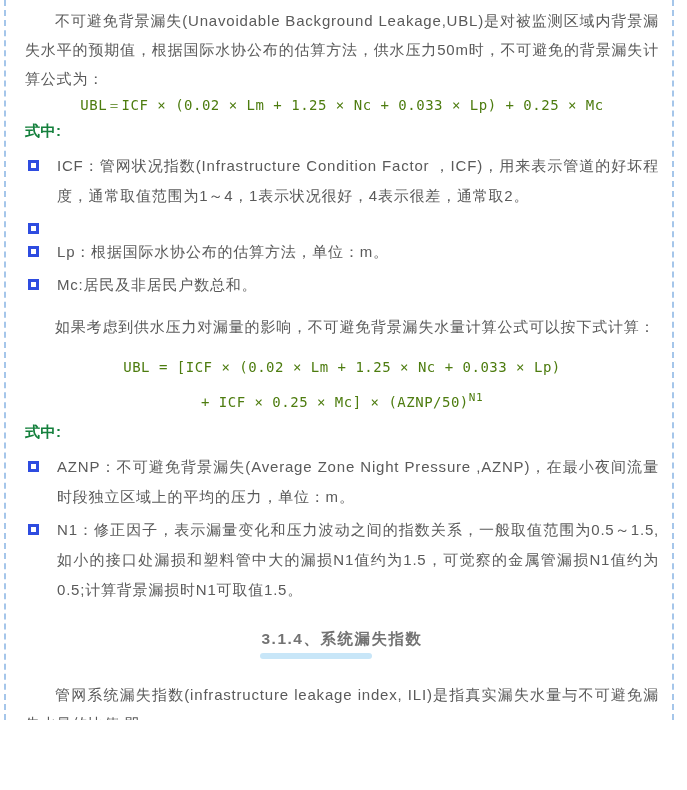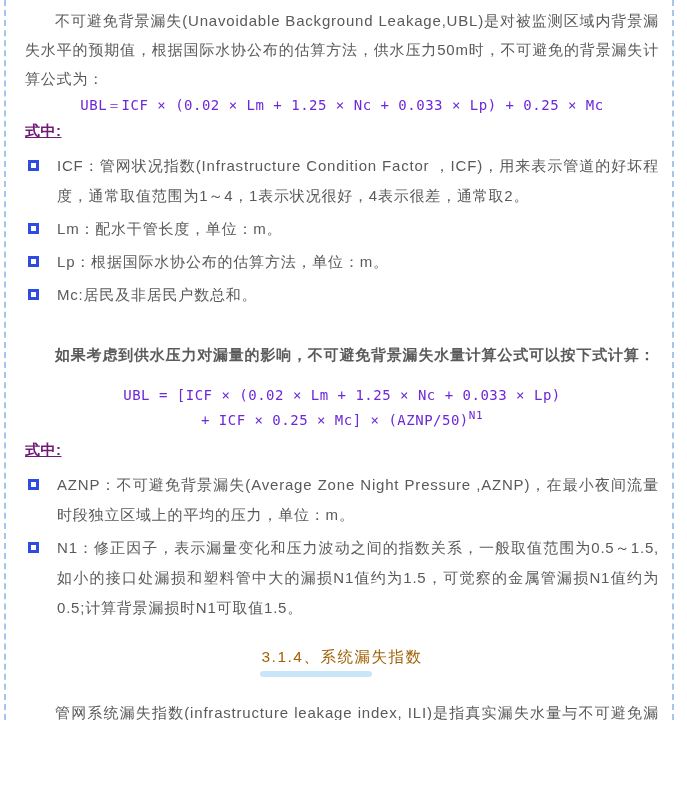--- a/index.html
+++ b/index.html
@@ -28,35 +28,34 @@
   }
   .para {
     font-size: 15px;
     line-height: 29px;
     letter-spacing: 0.8px;
     text-indent: 2em;
     text-align: justify;
   }
   .formula {
     font-family: "DejaVu Sans Mono", "Liberation Mono", monospace;
-    color: #6d28d9;
+    color: #4d7c0f;
     font-size: 14px;
     text-align: center;
     letter-spacing: 0.5px;
     line-height: 20px;
   }
   .formula-1 { margin: 2px 0 0 0; }
   .where {
     font-size: 15px;
     font-weight: bold;
-    color: #701a75;
+    color: #15803d;
     line-height: 27px;
     margin-top: 2px;
     letter-spacing: 0.5px;
-    text-decoration: underline;
   }
   ul.deflist { list-style: none; margin-top: 7px; }
   ul.deflist li {
     display: flex;
     align-items: flex-start;
     margin-bottom: 3px;
   }
   .bullet {
     flex: 0 0 auto;
     width: 11px;
@@ -64,36 +63,36 @@
     border: 3px solid #2e4ce0;
     background: #ffffff;
     margin: 9px 18px 0 3px;
   }
   .li-text {
     font-size: 15px;
     line-height: 30px;
     letter-spacing: 0.8px;
     text-align: justify;
   }
-  .para-2 { margin-top: 30px; font-weight: bold; }
+  .para-2 { margin-top: 12px; }
   .formula-2 { margin-top: 16px; }
   .formula-2 .f-line { display: block; }
-  .f-line-2 { margin-top: 1px; }
+  .f-line-2 { margin-top: 11px; }
   .formula sup {
     font-size: 11px;
     vertical-align: super;
     letter-spacing: 0.5px;
   }
   .where-2 { margin-top: 6px; }
   .section-heading {
     margin-top: 22px;
     text-align: center;
     font-size: 15.5px;
-    font-weight: normal;
-    color: #a16207;
+    font-weight: bold;
+    color: #737373;
     letter-spacing: 1.5px;
     line-height: 24px;
   }
   .heading-underline {
     width: 112px;
     height: 6px;
     border-radius: 3px;
     background: #c8e6f8;
     margin: 2px auto 0 auto;
     transform: translateX(-26px);
@@ -115,21 +114,20 @@
 
     <div class="where">式中:</div>
 
     <ul class="deflist">
       <li>
         <span class="bullet"></span>
         <span class="li-text">ICF：管网状况指数(Infrastructure Condition Factor ，ICF)，用来表示管道的好坏程度，通常取值范围为1～4，1表示状况很好，4表示很差，通常取2。</span>
       </li>
       <li>
         <span class="bullet"></span>
-        <span class="li-text">Lm：配水干管长度，单位：m。</span>
       </li>
       <li>
         <span class="bullet"></span>
         <span class="li-text">Lp：根据国际水协公布的估算方法，单位：m。</span>
       </li>
       <li>
         <span class="bullet"></span>
         <span class="li-text">Mc:居民及非居民户数总和。</span>
       </li>
     </ul>

